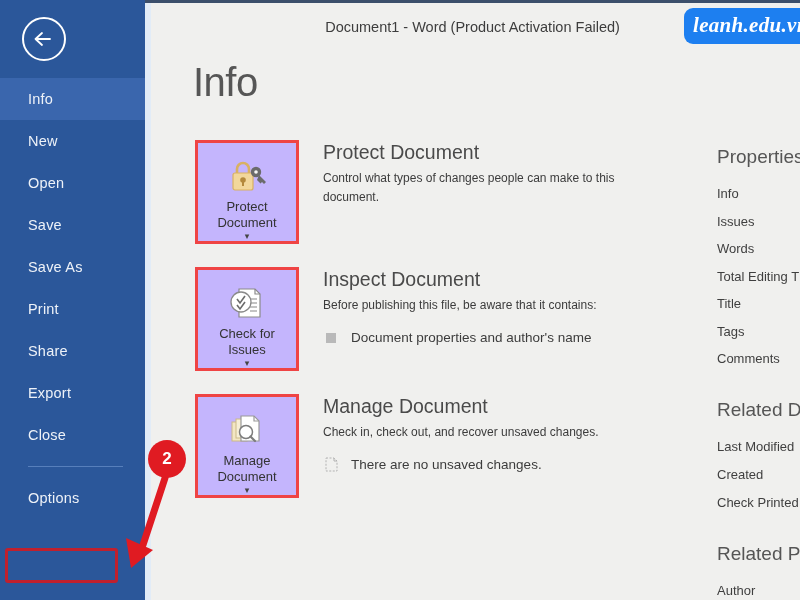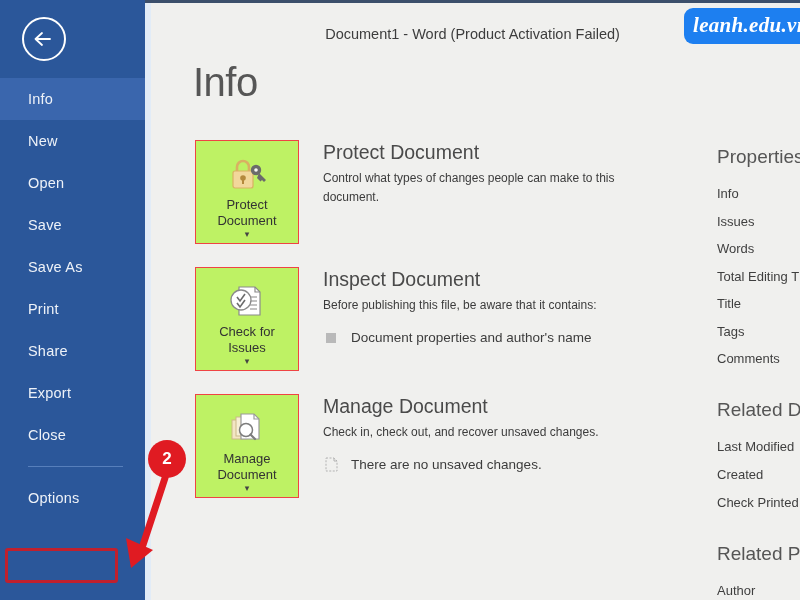--- a/index.html
+++ b/index.html
@@ -46,21 +46,21 @@
   }
   .content::before{
     content:"";position:absolute;left:0;top:0;right:0;height:3px;
     background:#3c4f6b;
   }
   .content::after{
     content:"";position:absolute;left:0;top:3px;width:6px;bottom:0;
     background:#e2ecf7;
   }
   .titlebar{
-    position:absolute;left:0;right:0;top:10px;height:48px;
+    position:absolute;left:0;right:0;top:3px;height:48px;
     display:flex;align-items:center;justify-content:center;
   }
   .doc-title{
     color:#3d3d3d;font-size:14.5px;white-space:nowrap;
   }
   .watermark{
     position:absolute;left:539px;top:8px;
     background:#1d7ff0;border-radius:9px;
     padding:7px 9px 8px 9px;
     color:#ffffff;font-family:"Liberation Serif","DejaVu Serif",serif;
@@ -72,21 +72,21 @@
     position:absolute;left:48px;top:62px;
     font-size:40px;color:#565656;font-weight:normal;line-height:1;
     letter-spacing:-.5px;
   }
 
   
   .cards{position:absolute;left:50px;top:140px;width:520px;}
   .card{display:flex;margin-bottom:23px;}
   .card-btn{
     width:104px;height:104px;flex:0 0 104px;
-    border:1px solid #ef4444;background:#bef264;
+    border:3px solid #ef4444;background:#c4b5fd;
     display:flex;flex-direction:column;align-items:center;
     justify-content:flex-start;padding-top:12px;box-sizing:border-box;
   }
   .card-icn{height:42px;display:flex;align-items:center;justify-content:center;}
   .card-btn-label{
     font-size:13px;color:#333;text-align:center;line-height:16px;
     margin-top:2px;white-space:pre-line;
   }
   .caret{font-size:9px;color:#444;}
   .card-body{padding-left:24px;padding-top:0px;flex:1;}

